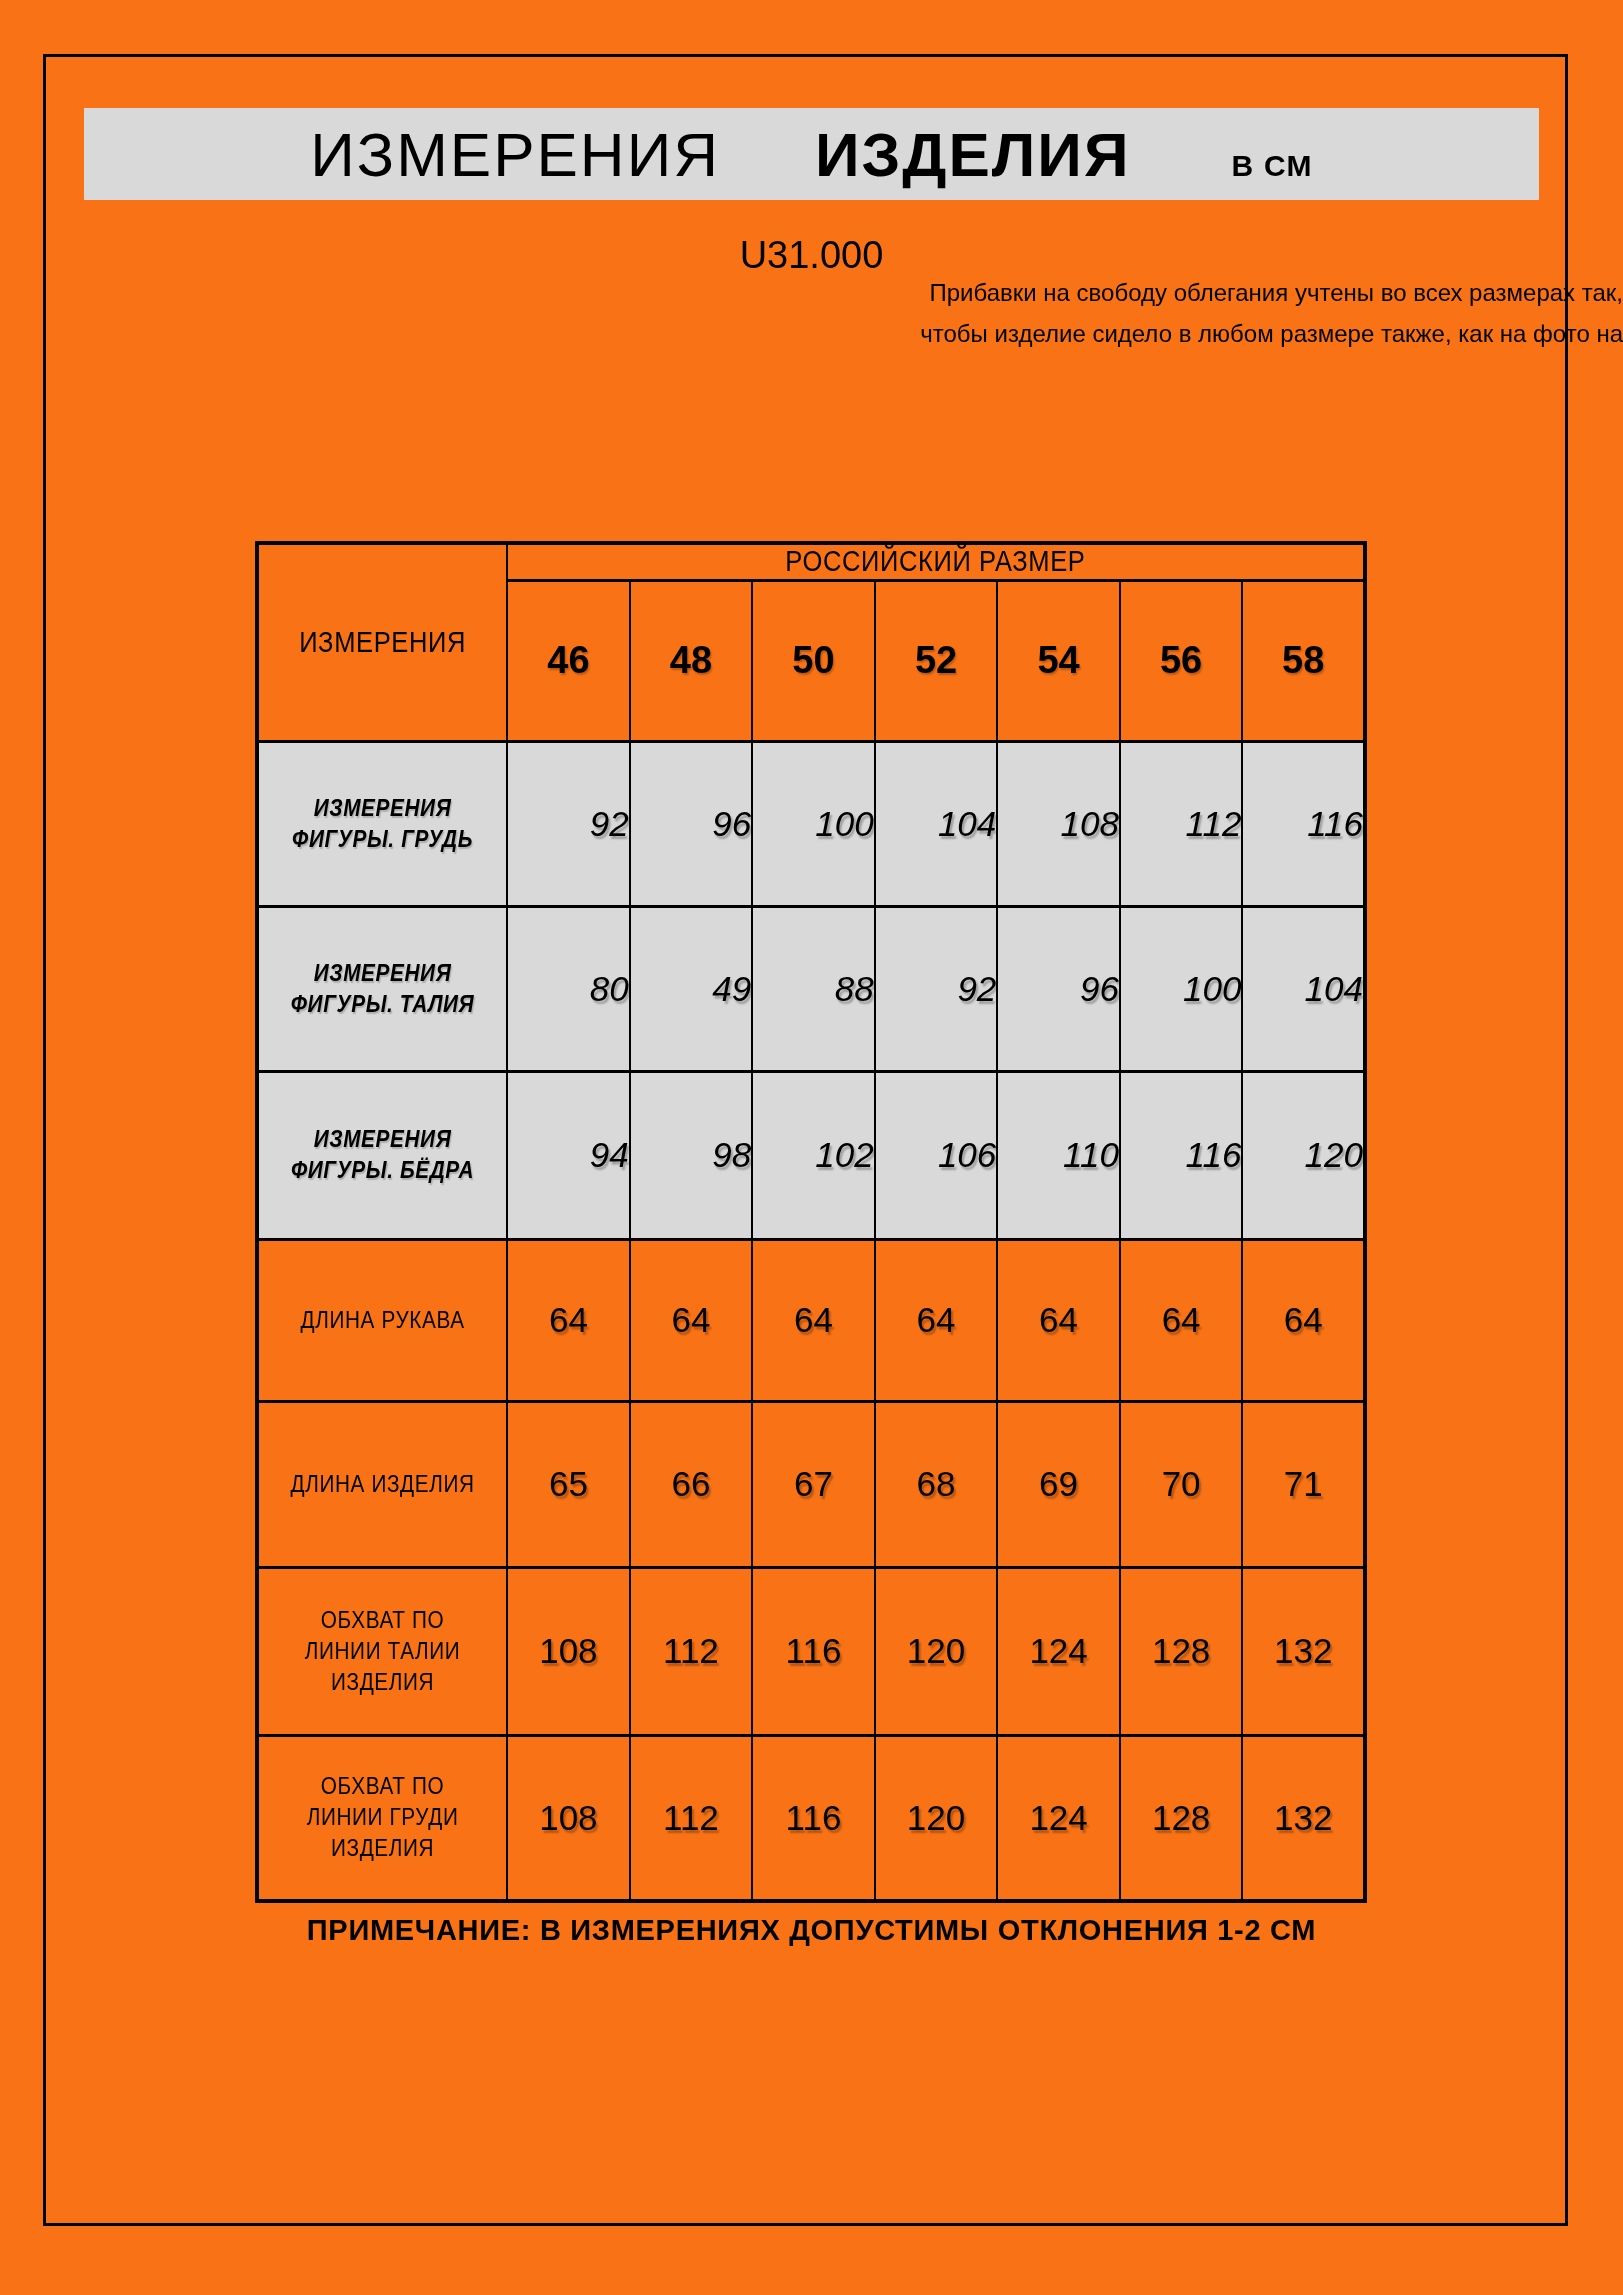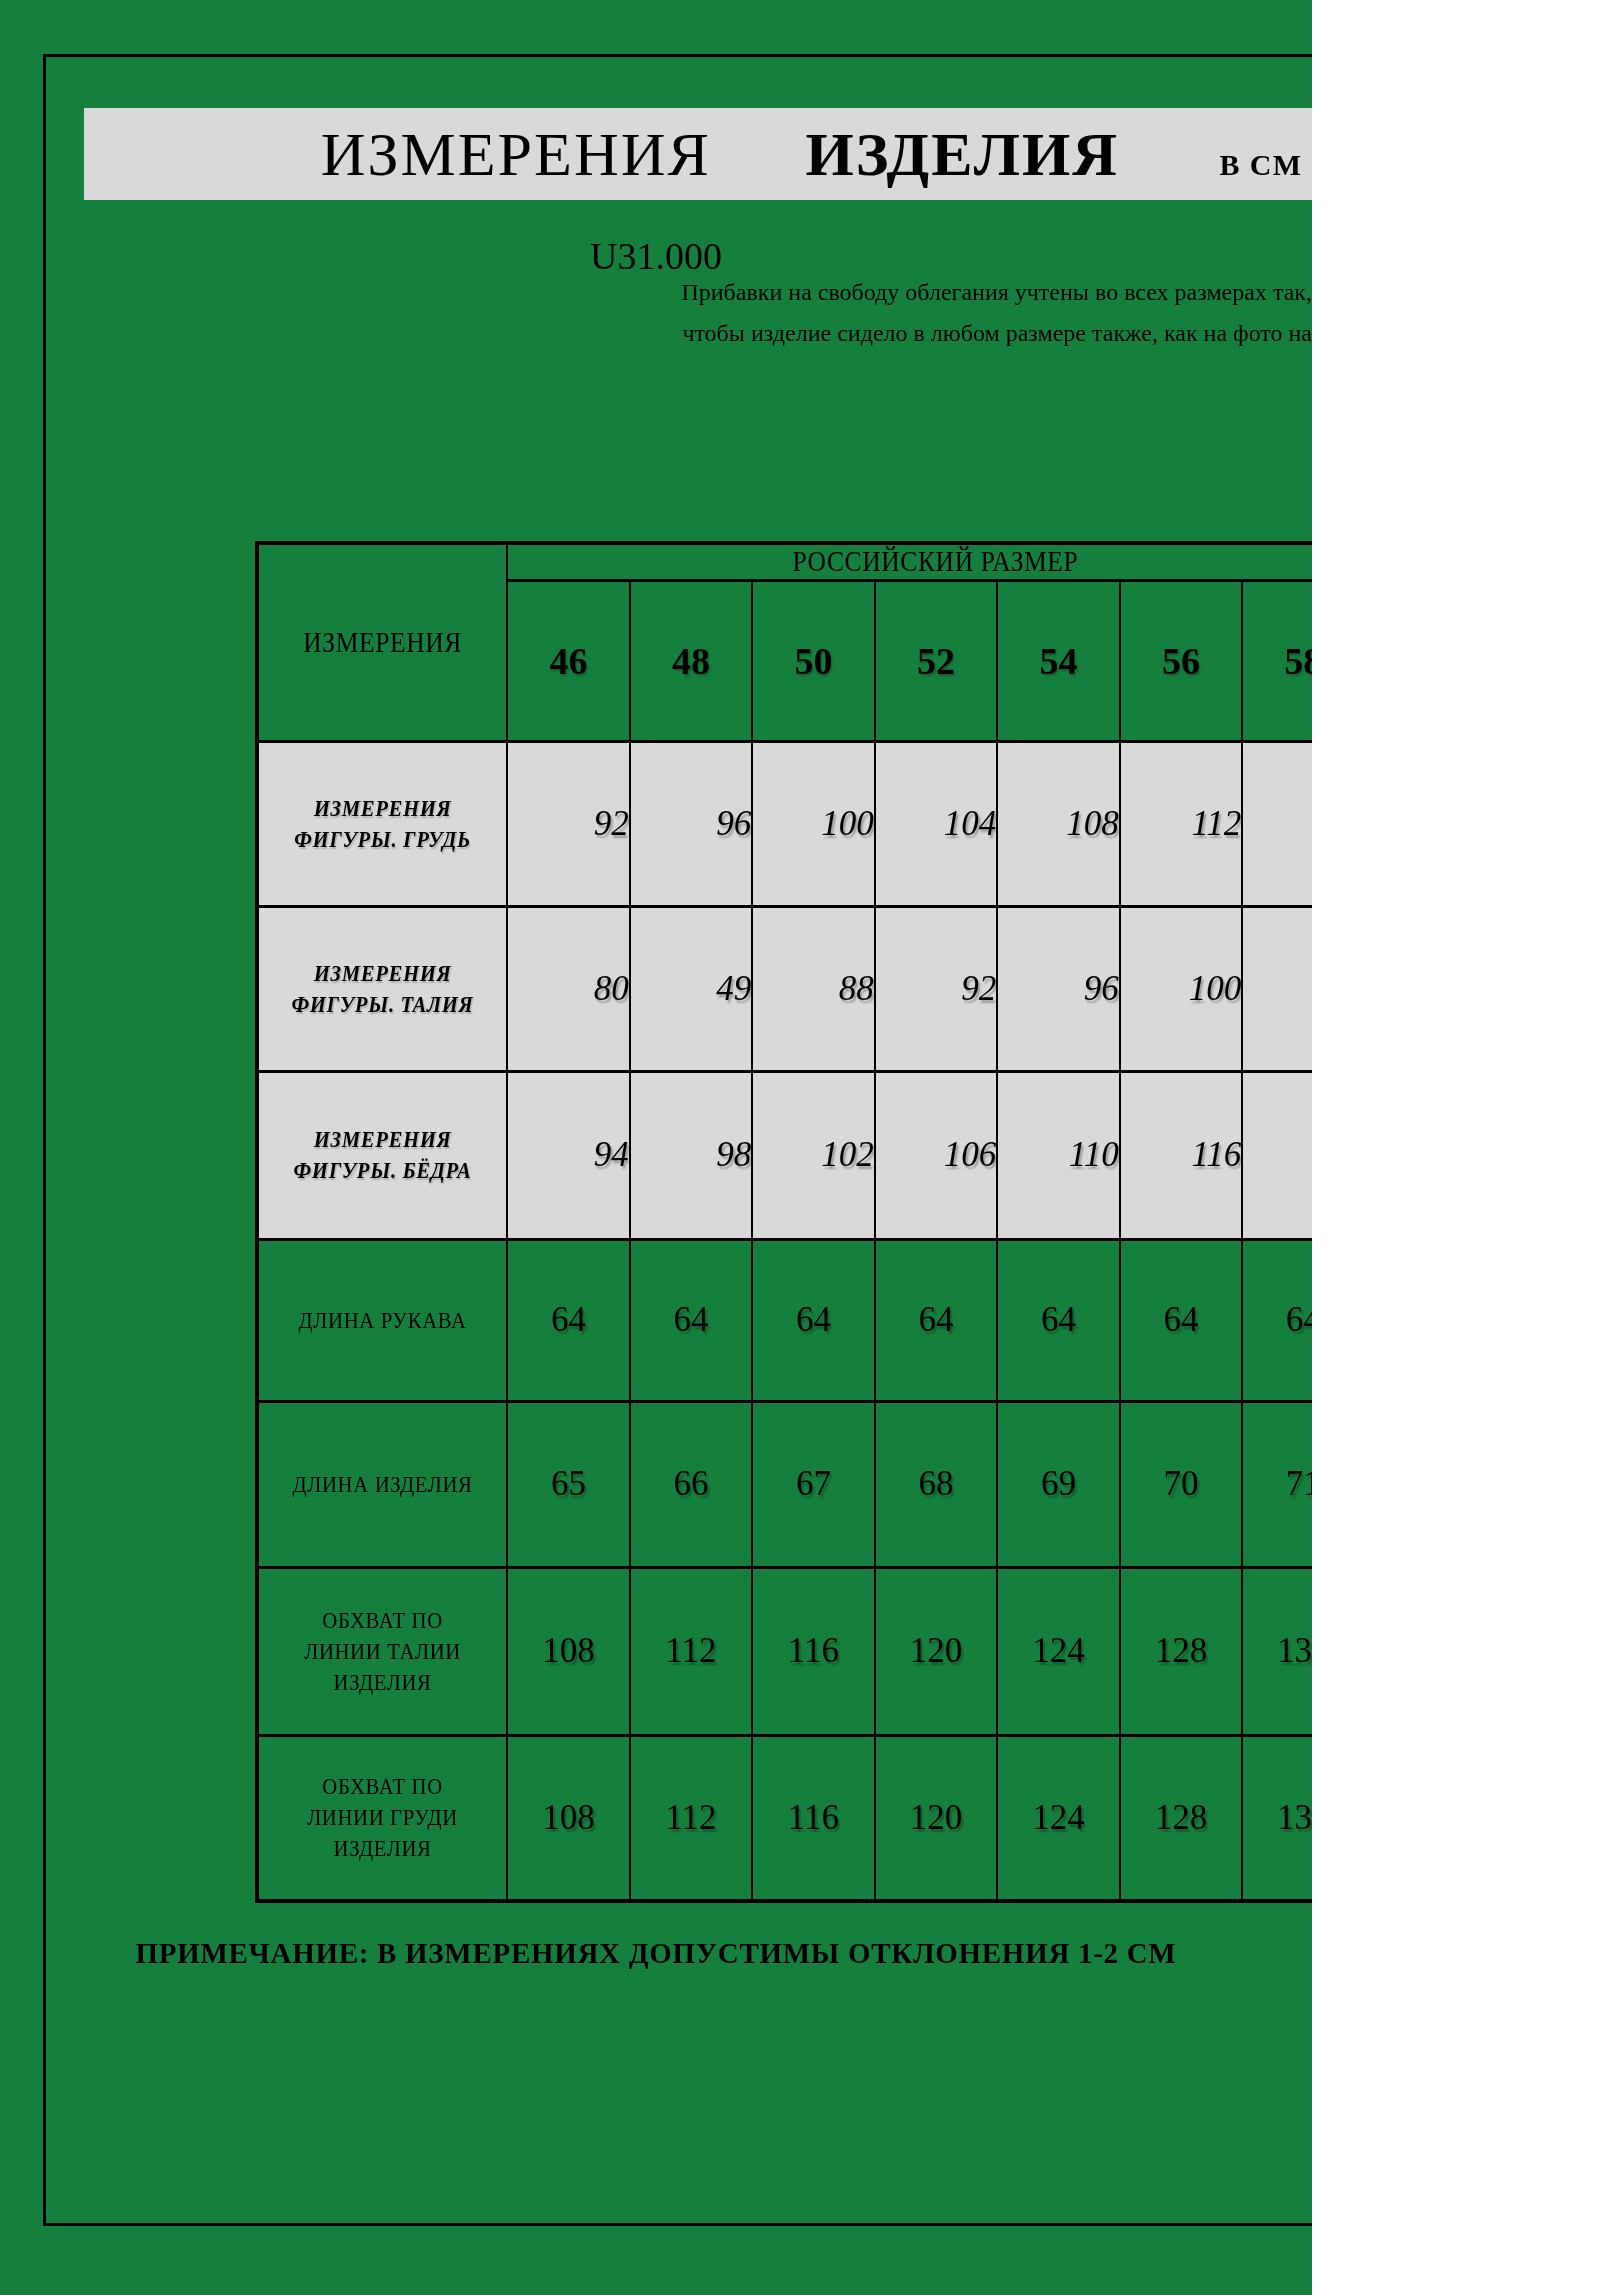--- a/index.html
+++ b/index.html
@@ -1,18 +1,18 @@
 <!DOCTYPE html>
 <html style="font-size:10.5px"><head>
 <meta charset="utf-8">
 <style>
   html,body { margin:0; padding:0; background:#ffffff; }
   .sheet {
-    position:relative; width:1312px; height:2295px; background:#15803d;
-    font-family:Liberation Serif, serif; color:#000;
+    position:relative; width:1623px; height:2295px; background:#f97316;
+    font-family:Liberation Sans, sans-serif; color:#000;
     overflow:hidden;
   }
   .frame {
     position:absolute; left:43px; top:54px; width:1519px; height:2166px;
     border:3.3px solid #000;
   }
   
   .banner {
     position:absolute; left:84px; top:108px; width:1455px; height:92px;
     background:#d9d9d9; display:flex; align-items:center; justify-content:center;
@@ -57,21 +57,21 @@
   }
   tr.shaded td { background:#d9d9d9; }
   tr.shaded td.val { font-style:italic;text-align:right; }
   tr.shaded td.lbl { font-style:italic; font-weight:bold; }
   td.lbl { font-size:23.6px; line-height:31px; letter-spacing:0.7px; }
   tr.shaded td.lbl .lbl-line { text-shadow:1.3px 2px 1.3px rgba(0,0,0,0.2); }
   .squish { transform:scaleX(0.88); transform-origin:50% 50%; }
   
   .note {
     position:absolute; top:1914px; left:0; width:100%;
-    text-align:center; font-size:29px; font-weight:bold; letter-spacing:0.7px;margin-top:23px;
+    text-align:center; font-size:29px; font-weight:bold; letter-spacing:0.7px;
   }
 </style>
 </head>
 <body>
 
 <div class="sheet">
   <div class="frame"></div>
 
   <div class="banner">
     <div class="banner-line">

